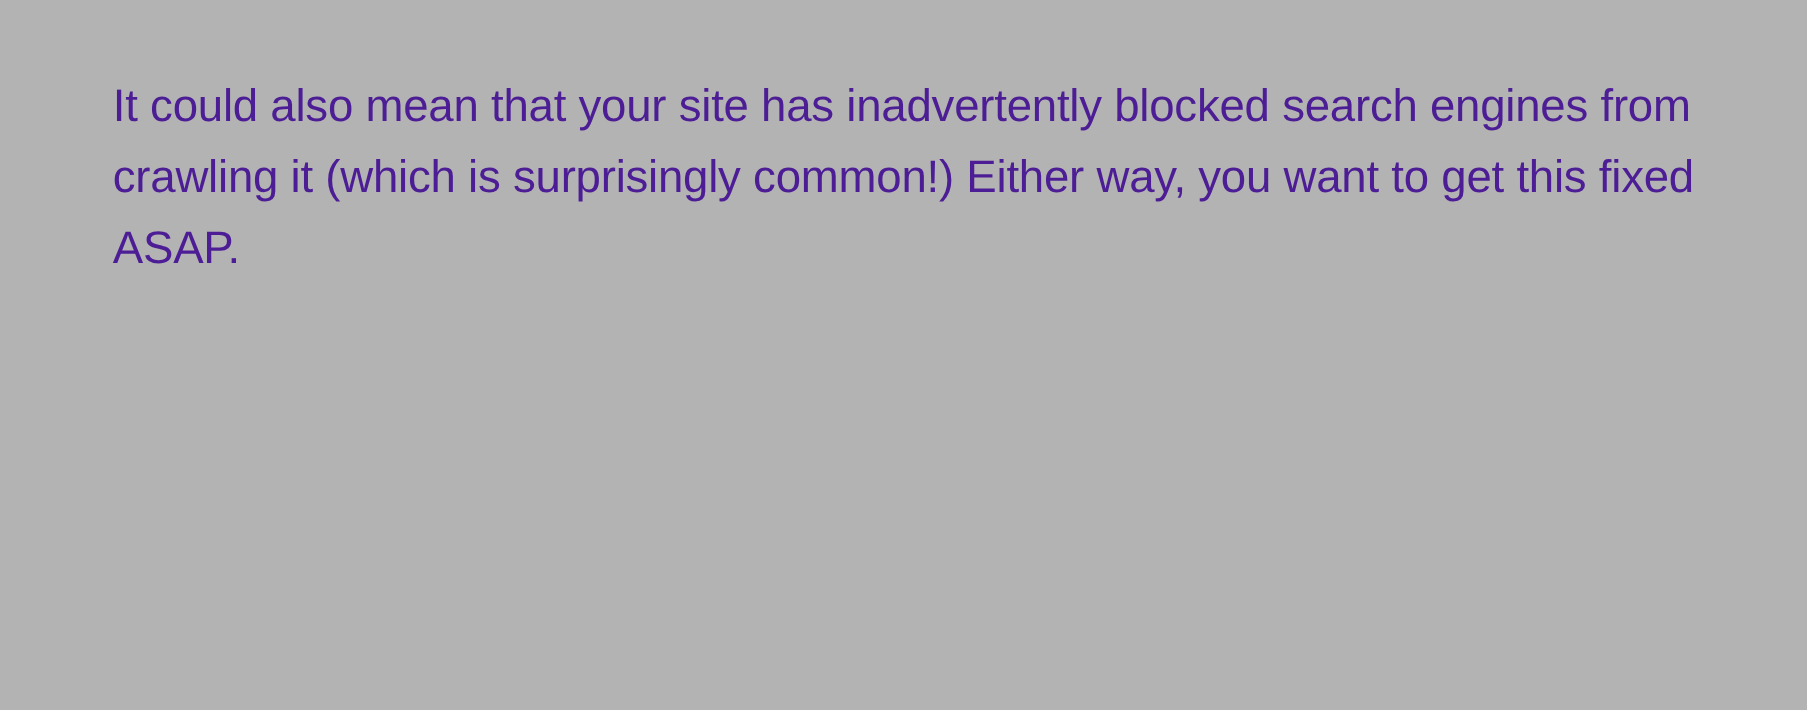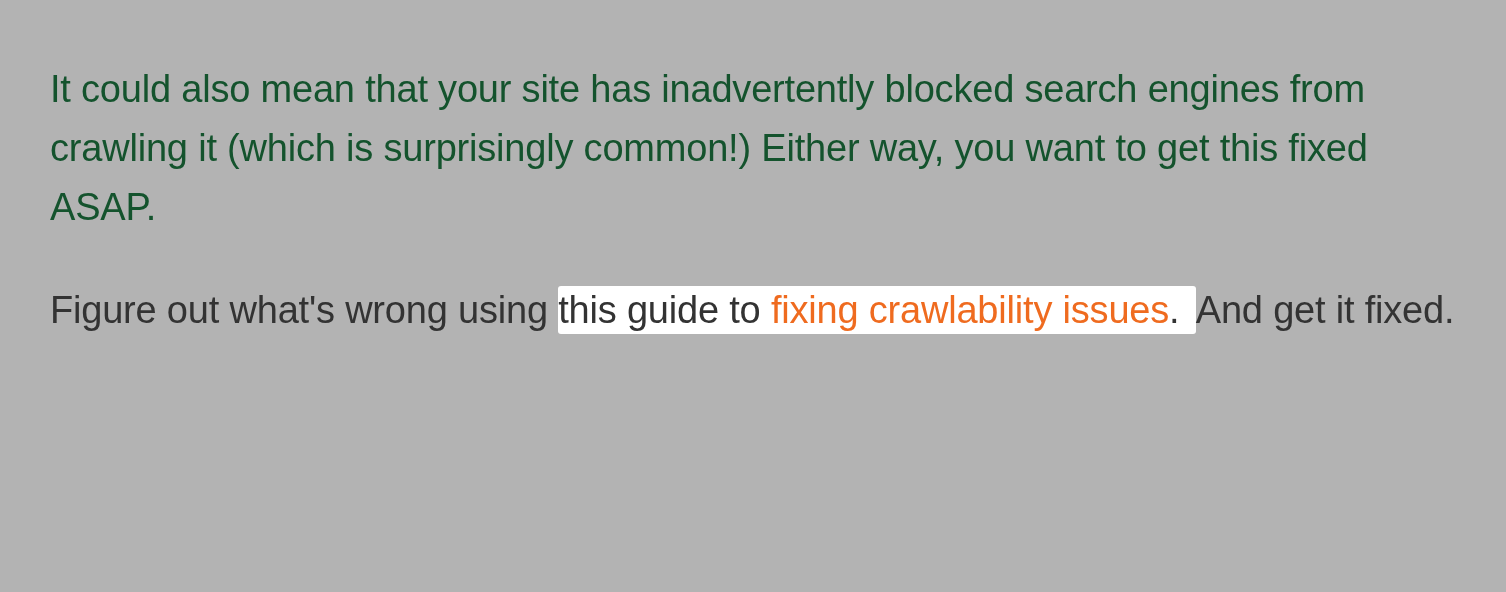--- a/index.html
+++ b/index.html
@@ -19,21 +19,22 @@
       padding: 60px 50px 0 50px;
       font-size: 38px;
       line-height: 1.55;
       color: #333333;
       letter-spacing: -0.2px;
     }
     .para {
       margin-bottom: 44px;
     }
     .dimmed {
-      color: #14532d;
+      color: #4c1d95;
+      margin-left: 44px;
     }
     .bold {
       font-weight: 700;
     }
     .highlight-wrap {
       background: #ffffff;
       padding: 3px 6px 3px 0;
       border-radius: 3px;
     }
     .link {
@@ -42,17 +43,14 @@
     }
   </style>
 </head>
 <body>
 
 <div class="content">
   <p class="para dimmed">
     <span>It could also mean that your site has inadvertently blocked search engines from crawling it (which is surprisingly common!) Either way, you want to get this fixed ASAP.</span>
   </p>
 
-  <p class="para">
-    <span>Figure out what's wrong using </span><span class="highlight-wrap"><span>this guide to </span><a href="#" class="link">fixing crawlability issues</a><span>. </span></span><span>And get it fixed.</span>
-  </p>
 
 </div>
 
 </body></html>

